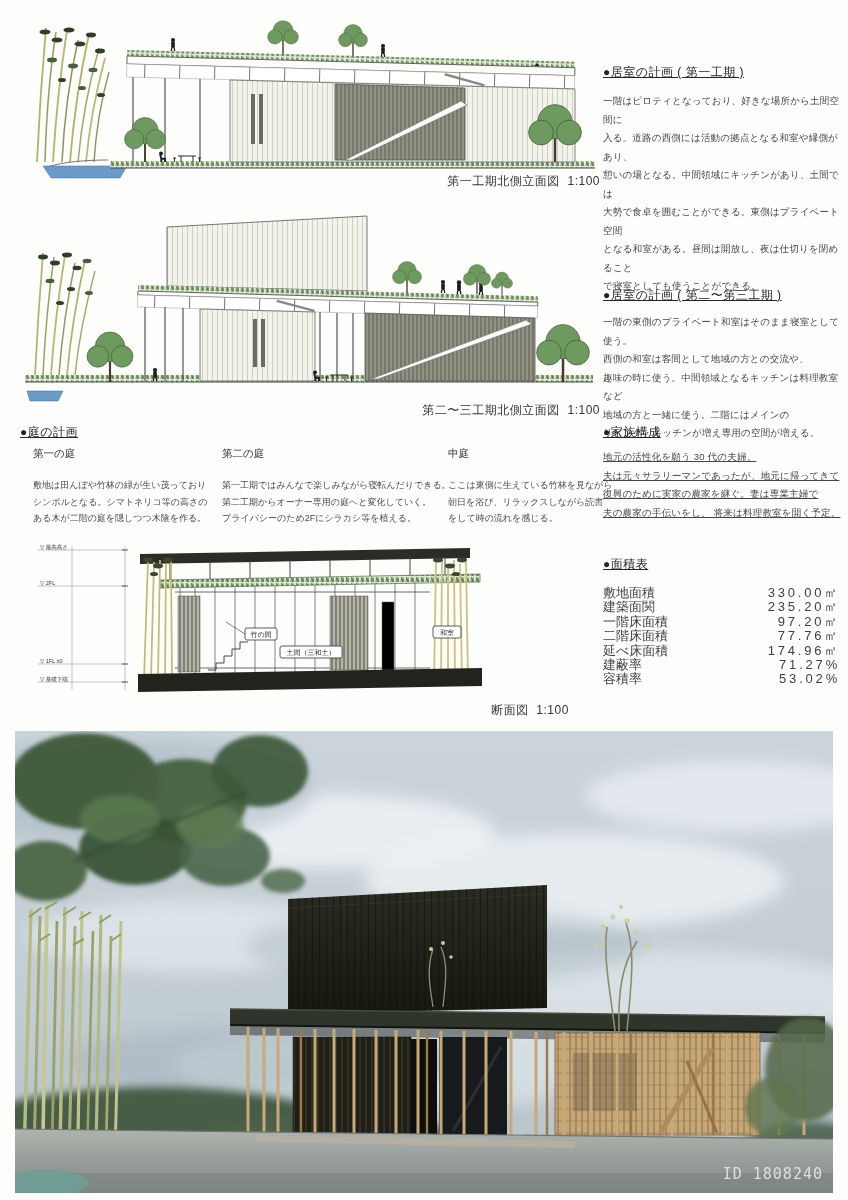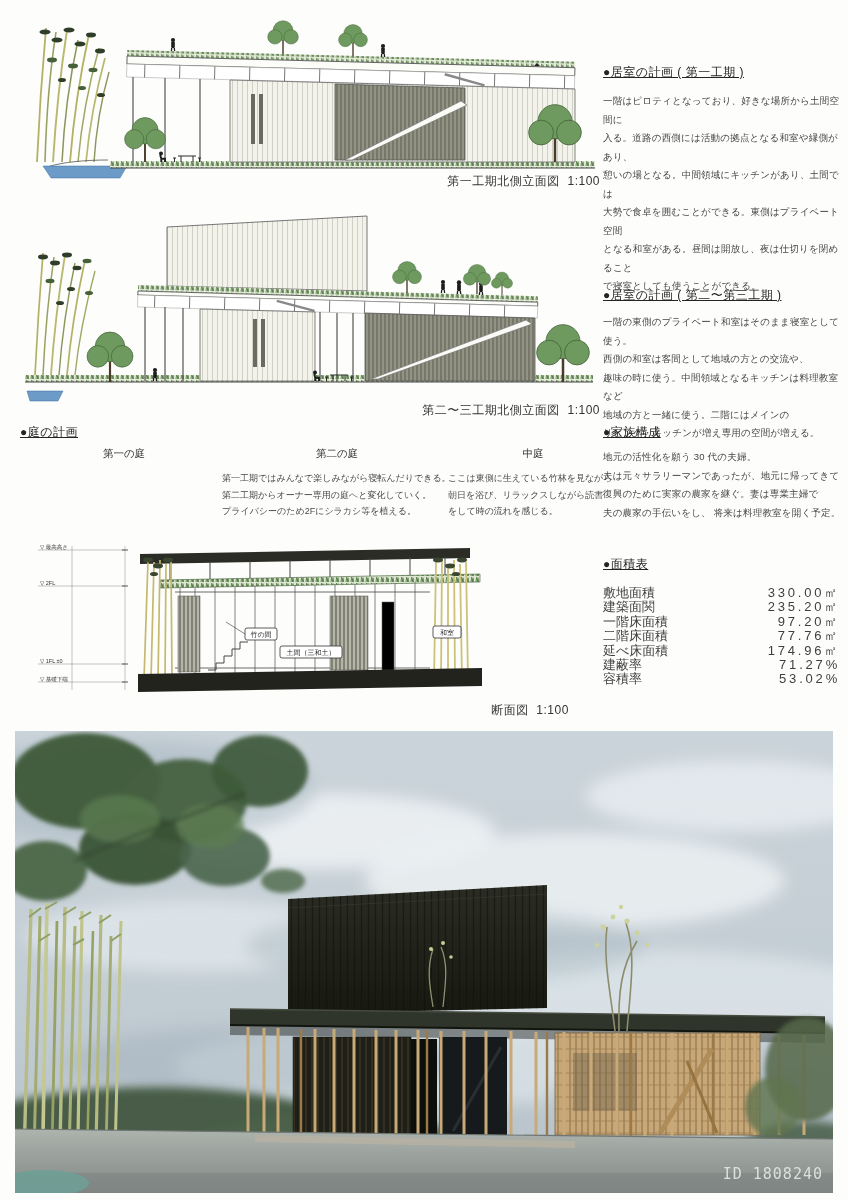--- a/index.html
+++ b/index.html
@@ -2,21 +2,21 @@
 <html><head>
 <meta charset="utf-8">
 <style>
   html,body{margin:0;padding:0;background:#888;}
   .board{position:relative;width:848px;height:1200px;margin:0 auto;background:#fdfdfc;
          font-family:"Liberation Sans","DejaVu Sans",sans-serif;color:#3a3a3a;overflow:hidden;}
   .abs{position:absolute;}
   .h1{font-size:12px;color:#242424;letter-spacing:.5px;text-decoration:underline;}
   .jp{font-size:9.5px;line-height:1.95;color:#454545;white-space:pre-line;letter-spacing:.2px;}
   .cap{font-size:12px;color:#333;white-space:pre;letter-spacing:.5px;}
-  .gcol .t{font-size:10.5px;text-align:center;color:#333;margin-bottom:9px;}
+  .gcol .t{font-size:10.5px;text-align:left;color:#333;margin-bottom:16px;}
   .gcol .b{font-size:9px;line-height:1.85;color:#4a4a4a;white-space:pre-line;}
   .area-rows{width:237px;}
   .area-row{display:flex;justify-content:space-between;font-size:13px;line-height:14.4px;color:#3f3f3f;}
   .area-val{letter-spacing:2.8px;}
   svg{display:block;}
   svg text{font-family:"Liberation Sans","DejaVu Sans",sans-serif;}
 </style>
 </head>
 <body>
 
@@ -223,36 +223,39 @@
   <div class="abs h1" style="left:603px;top:287px;">●居室の計画 ( 第二〜第三工期 )</div>
   <div class="abs jp" style="left:603px;top:313px;width:243px;">一階の東側のプライベート和室はそのまま寝室として使う。
 西側の和室は客間として地域の方との交流や、
 趣味の時に使う。中間領域となるキッチンは料理教室など
 地域の方と一緒に使う。二階にはメインの
 リビング・キッチンが増え専用の空間が増える。</div>
 
   <div class="abs h1" style="left:20px;top:424px;">●庭の計画</div>
   <div class="abs gcol" style="left:33px;top:447px;width:182px;">
     <div class="t">第一の庭</div>
+    <div class="b">敷地は田んぼや竹林の緑が生い茂っており
+シンボルとなる。シマトネリコ等の高さの
+ある木が二階の庭を隠しつつ木陰を作る。</div>
   </div>
   <div class="abs gcol" style="left:222px;top:447px;width:230px;">
     <div class="t">第二の庭</div>
     <div class="b">第一工期ではみんなで楽しみながら寝転んだりできる。
 第二工期からオーナー専用の庭へと変化していく。
 プライバシーのため2Fにシラカシ等を植える。</div>
   </div>
   <div class="abs gcol" style="left:448px;top:447px;width:170px;">
     <div class="t">中庭</div>
     <div class="b">ここは東側に生えている竹林を見ながら
 朝日を浴び、リラックスしながら読書
 をして時の流れを感じる。</div>
   </div>
 
   <div class="abs h1" style="left:603px;top:424px;">●家族構成</div>
-  <div class="abs jp" style="left:603px;top:448px;width:243px;">地元の活性化を願う 30 代の夫婦。
+  <div class="abs jp" style="left:603px;top:448px;width:243px;text-decoration:underline;">地元の活性化を願う 30 代の夫婦。
 夫は元々サラリーマンであったが、地元に帰ってきて
 復興のために実家の農家を継ぐ。妻は専業主婦で
 夫の農家の手伝いをし、 将来は料理教室を開く予定。</div>
 
   <svg class="abs" style="left:30px;top:540px;" width="545" height="160" viewBox="0 0 545 160">
     <defs>
       <pattern id="grassS" width="5" height="6" patternUnits="userSpaceOnUse">
         <rect width="5" height="6" fill="#dce6d0"></rect>
         <path d="M1,6 L1.7,1 M3.6,6 L3,1.5" stroke="#4f7a40" stroke-width="0.9"></path>
         <path d="M2.4,6 L2.6,2.5" stroke="#2f4f28" stroke-width="0.7"></path>

